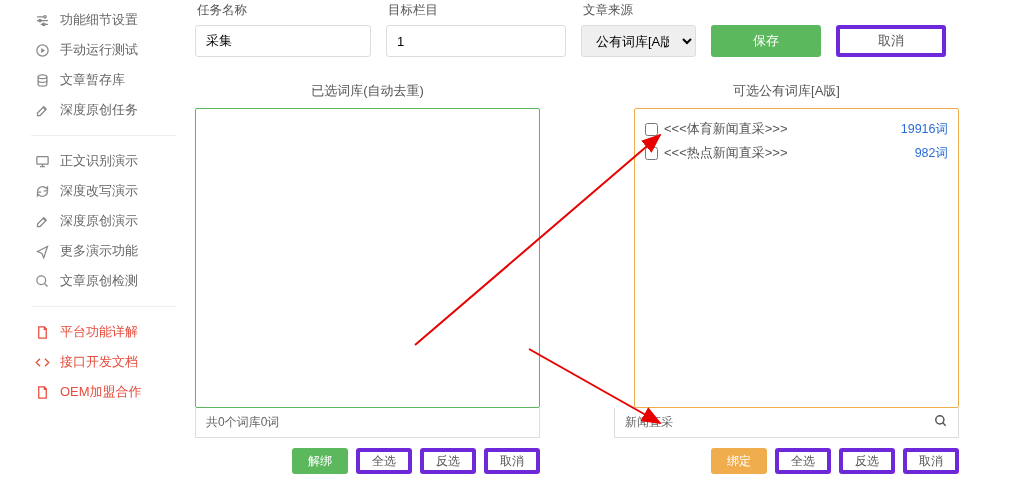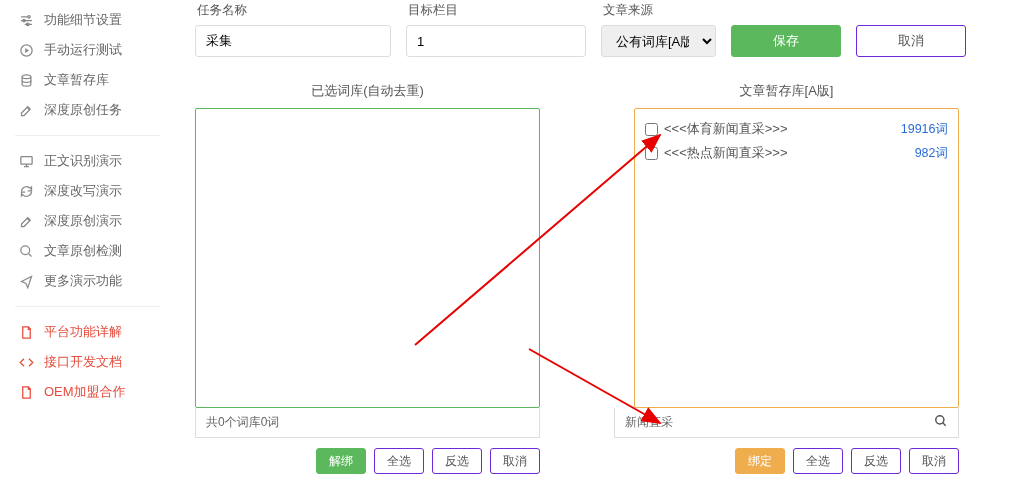--- a/index.html
+++ b/index.html
@@ -9,21 +9,21 @@
       color: #333;
       background: #fff;
       width: 1035px;
       height: 500px;
       overflow: hidden;
       position: relative;
     }
     
     .sidebar {
       position: absolute;
-      left: 0; top: 0;
+      left: 16px; top: 0;
       width: 175px;
       padding: 5px 0;
     }
     .sidebar hr {
       border: none;
       border-top: 1px solid #eee;
       margin: 10px 15px;
     }
     .nav-item {
       display: flex;
@@ -58,27 +58,27 @@
     .form-field { display: flex; flex-direction: column; }
     .field-label { font-size: 12.5px; color: #555; margin-bottom: 6px; padding-left: 2px; }
     .text-input, .select-input {
       height: 32px;
       border: 1px solid #ddd;
       border-radius: 3px;
       padding: 0 10px;
       font-size: 13px;
       outline: none;
     }
-    .w-name { width: 196px; }
+    .w-name { width: 176px; }
     .w-col { width: 180px; }
     .w-src { width: 115px; }
     .btn {
       height: 32px;
       padding: 0 18px;
-      border: 1px solid #6d28d9;
+      border: 4px solid #6d28d9;
       border-radius: 3px;
       background: #fff;
       font-size: 13px;
       color: #555;
       cursor: pointer;
     }
     .btn-green { background: #5cb85c; border-color: #5cb85c; color: #fff; width: 110px; }
     .btn-wide { width: 110px; }
     .btn-small { height: 26px; padding: 0 12px; font-size: 12px; }
     .btn-sm-green { background: #5cb85c; border-color: #5cb85c; color: #fff; }
@@ -209,33 +209,33 @@
           <svg width="15" height="15" viewBox="0 0 24 24" fill="none" stroke="currentColor" stroke-width="2">
             <path d="M4 20h4l10-10-4-4L4 16v4z"></path>
             <path d="M13 7l4 4"></path>
           </svg>
         </span>
         <span class="nav-label">深度原创演示</span>
       </div>
       <div class="nav-item">
         <span class="nav-icon">
           <svg width="15" height="15" viewBox="0 0 24 24" fill="none" stroke="currentColor" stroke-width="2">
+            <path d="M4 12l16-8-6 18-3-7-7-3z"></path>
+          </svg>
+        </span>
+        <span class="nav-label">更多演示功能</span>
+      </div>
+      <div class="nav-item">
+        <span class="nav-icon">
+          <svg width="15" height="15" viewBox="0 0 24 24" fill="none" stroke="currentColor" stroke-width="2">
             <circle cx="10" cy="10" r="7"></circle>
             <line x1="20" y1="20" x2="15" y2="15"></line>
           </svg>
         </span>
         <span class="nav-label">文章原创检测</span>
-      </div>
-      <div class="nav-item">
-        <span class="nav-icon">
-          <svg width="15" height="15" viewBox="0 0 24 24" fill="none" stroke="currentColor" stroke-width="2">
-            <path d="M4 12l16-8-6 18-3-7-7-3z"></path>
-          </svg>
-        </span>
-        <span class="nav-label">更多演示功能</span>
       </div>
     </div>
   <hr>
   <div id="nav-g3">
       <div class="nav-item red">
         <span class="nav-icon">
           <svg width="15" height="15" viewBox="0 0 24 24" fill="none" stroke="currentColor" stroke-width="2">
             <path d="M6 3h9l3 3v15H6z"></path>
             <path d="M15 3v4h4"></path>
           </svg>
@@ -293,21 +293,21 @@
       </div>
       <div class="pane-actions">
         <button class="btn btn-small btn-sm-green">解绑</button>
         <button class="btn btn-small">全选</button>
         <button class="btn btn-small">反选</button>
         <button class="btn btn-small">取消</button>
       </div>
     </div>
 
     <div class="pane pane-right">
-      <div class="pane-title">文章暂存库[A版]</div>
+      <div class="pane-title">可选公有词库[A版]</div>
       <div class="pane-box" id="avail-list">
           <div class="avail-row">
             <label>
               <input type="checkbox" style="">
               <span>&lt;&lt;&lt;体育新闻直采&gt;&gt;&gt;</span>
             </label>
             <span class="count">19916词</span>
           </div>
           <div class="avail-row">
             <label>

